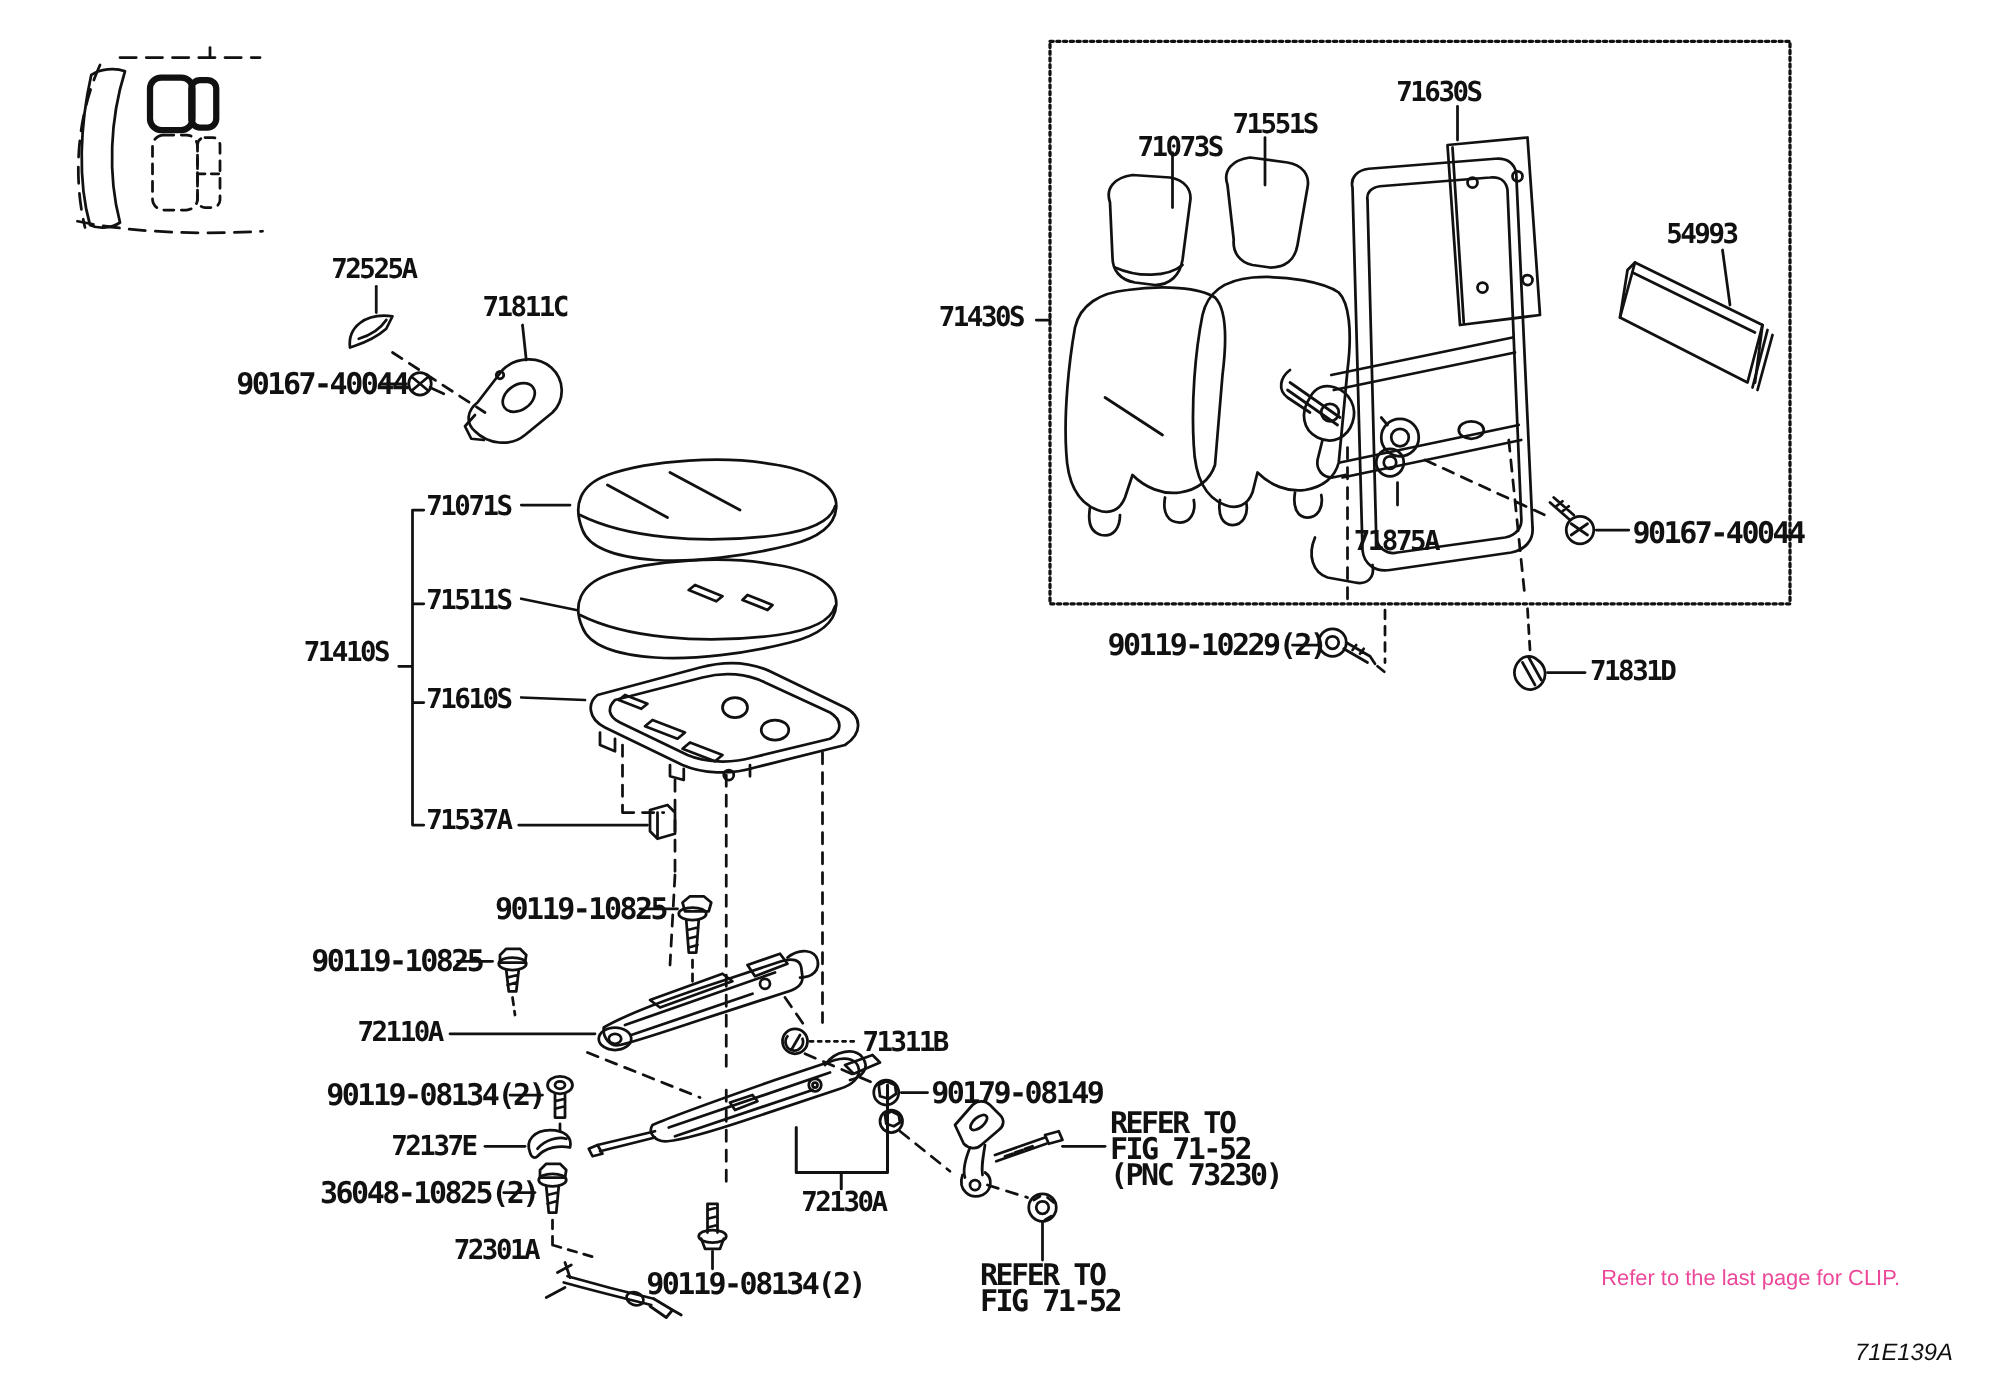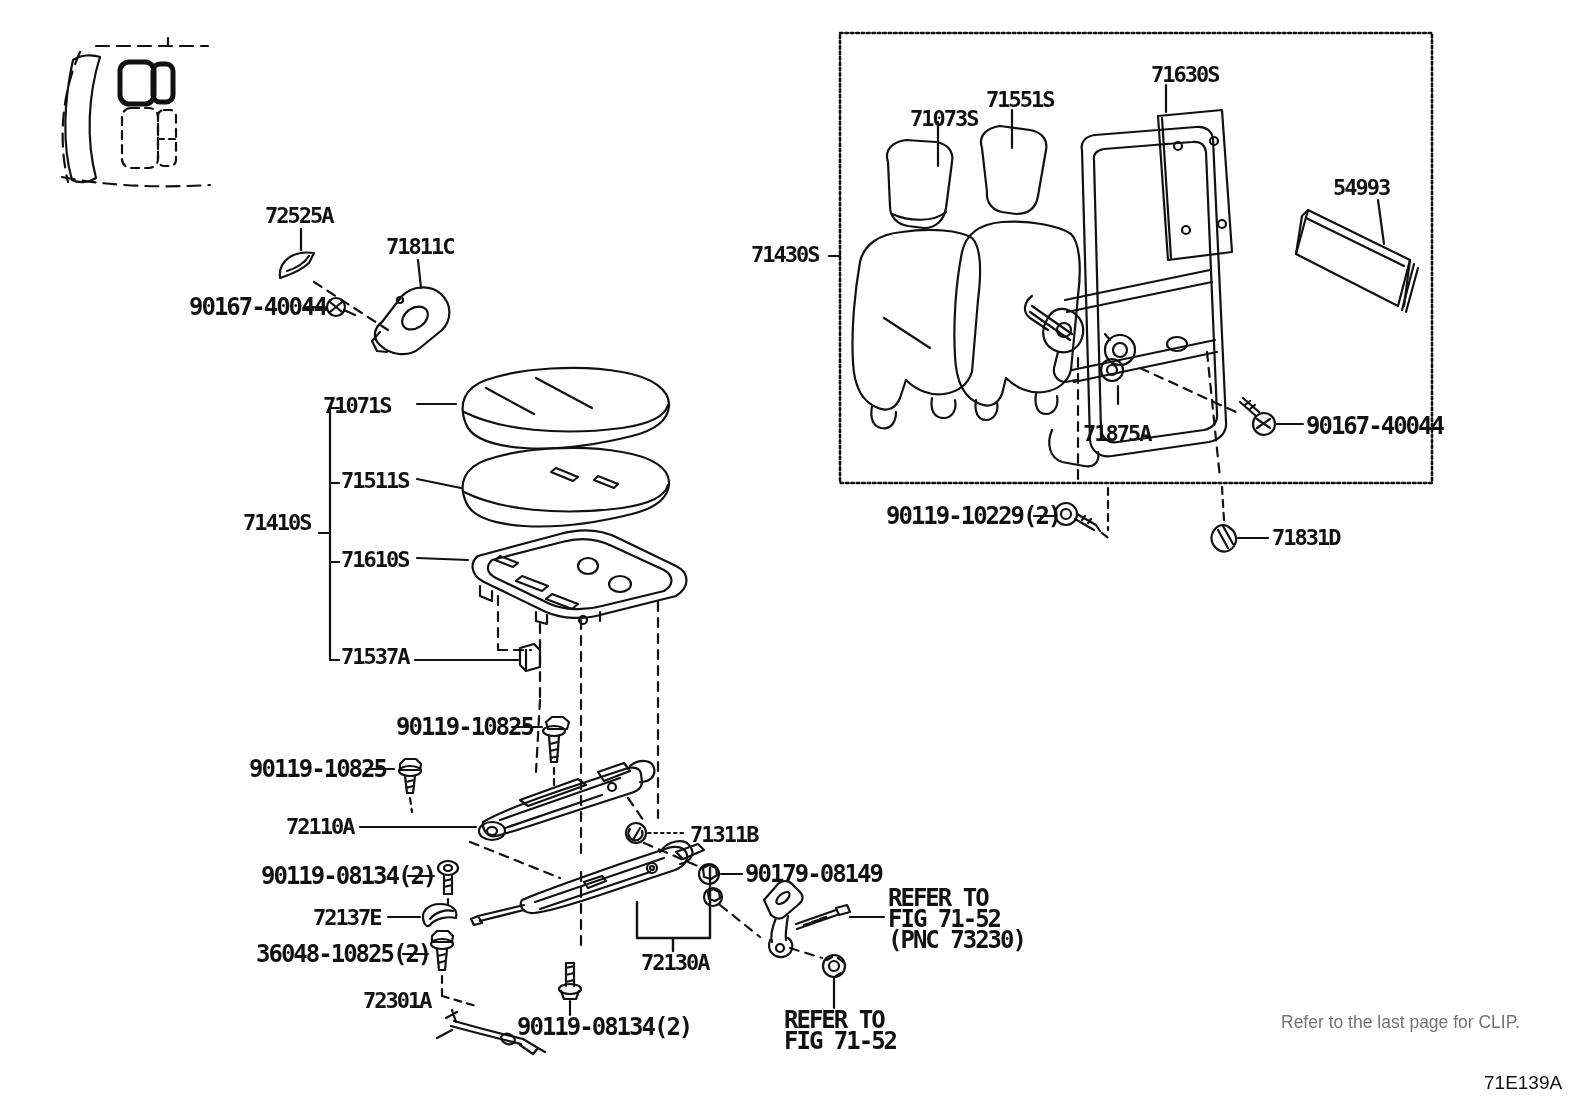--- a/index.html
+++ b/index.html
@@ -2,23 +2,23 @@
 <html><head>
 <meta charset="utf-8">
 <style>
   html,body{margin:0;padding:0;background:#fff;}
   .stage{position:relative;width:1592px;height:1099px;background:#ffffff;overflow:hidden;
          font-family:"DejaVu Sans Mono", monospace;}
   .art{position:absolute;left:0;top:0;}
   .pn{position:absolute;font-weight:bold;font-size:24px;letter-spacing:-2px;color:#111;
       white-space:pre-line;line-height:21px;}
   .pn.lg{font-size:22px;}
-  .plain{position:absolute;font-family:"Liberation Sans", sans-serif;font-size:17.5px;color:#737373;
+  .plain{position:absolute;font-family:"Liberation Sans", sans-serif;font-size:17.5px;color:#ec4899;
          white-space:nowrap;letter-spacing:0;}
-  .figcode{position:absolute;font-family:"Liberation Sans", sans-serif;font-size:19px;color:#111;}
+  .figcode{position:absolute;font-family:"Liberation Sans", sans-serif;font-size:19px;color:#111;font-style:italic;}
 </style>
 </head>
 <body>
 
 <div class="stage">
 
   <svg class="art" width="1592" height="1099" viewBox="0 0 1592 1099" fill="none" stroke="#111" stroke-width="2.2" stroke-linecap="round" stroke-linejoin="round">
 
     <g>
       <path d="M96,46 L208,46" stroke-dasharray="13,8"></path>
@@ -266,40 +266,40 @@
       <path d="M1378,200 L1384,244"></path>
       <path d="M1308,210 L1410,260 L1398,306 L1296,254 Z"></path>
       <path d="M1308,210 L1302,216 L1296,254 M1410,260 L1404,306 M1306,218 L1404,266"></path>
       <path d="M1414,264 L1402,310 M1418,268 L1406,312"></path>
     </g>
   </svg>
 
   <div class="pn lg" style="left:265px;top:205px">72525A</div>
   <div class="pn lg" style="left:386px;top:236px">71811C</div>
   <div class="pn" style="left:189px;top:297px">90167-40044</div>
-  <div class="pn lg" style="left:323px;top:395px">71071S</div>
+  <div class="pn lg" style="left:341px;top:395px">71071S</div>
   <div class="pn lg" style="left:341px;top:470px">71511S</div>
   <div class="pn lg" style="left:243px;top:512px">71410S</div>
   <div class="pn lg" style="left:341px;top:549px">71610S</div>
   <div class="pn lg" style="left:341px;top:646px">71537A</div>
   <div class="pn" style="left:396px;top:717px">90119-10825</div>
   <div class="pn" style="left:249px;top:759px">90119-10825</div>
   <div class="pn lg" style="left:286px;top:816px">72110A</div>
   <div class="pn" style="left:261px;top:866px">90119-08134(2)</div>
   <div class="pn lg" style="left:313px;top:907px">72137E</div>
   <div class="pn" style="left:256px;top:944px">36048-10825(2)</div>
   <div class="pn lg" style="left:363px;top:990px">72301A</div>
   <div class="pn" style="left:517px;top:1017px">90119-08134(2)</div>
   <div class="pn lg" style="left:641px;top:952px">72130A</div>
   <div class="pn lg" style="left:690px;top:824px">71311B</div>
   <div class="pn" style="left:745px;top:864px">90179-08149</div>
   <div class="pn lg" style="left:751px;top:244px">71430S</div>
   <div class="pn lg" style="left:910px;top:108px">71073S</div>
   <div class="pn lg" style="left:986px;top:89px">71551S</div>
-  <div class="pn lg" style="left:1151px;top:64px">71630S</div>
+  <div class="pn lg" style="left:1117px;top:64px">71630S</div>
   <div class="pn lg" style="left:1333px;top:177px">54993</div>
   <div class="pn lg" style="left:1083px;top:423px">71875A</div>
   <div class="pn" style="left:1306px;top:416px">90167-40044</div>
   <div class="pn" style="left:886px;top:506px">90119-10229(2)</div>
   <div class="pn lg" style="left:1272px;top:527px">71831D</div>
 
   <div class="pn" style="left:888px;top:888px">REFER TO
 FIG 71-52
 (PNC 73230)</div>
   <div class="pn" style="left:784px;top:1010px">REFER TO

